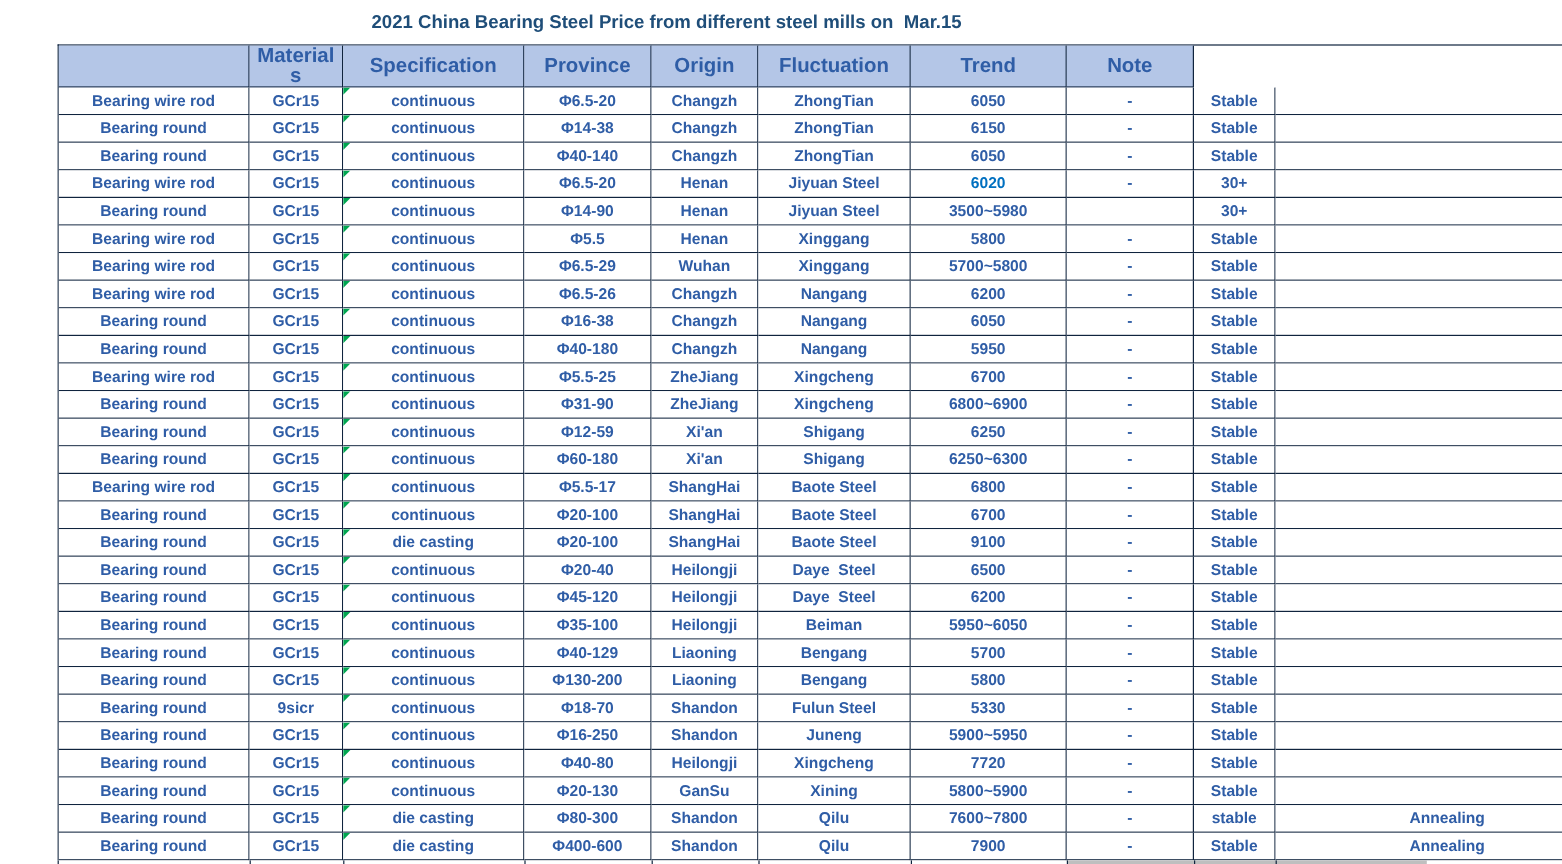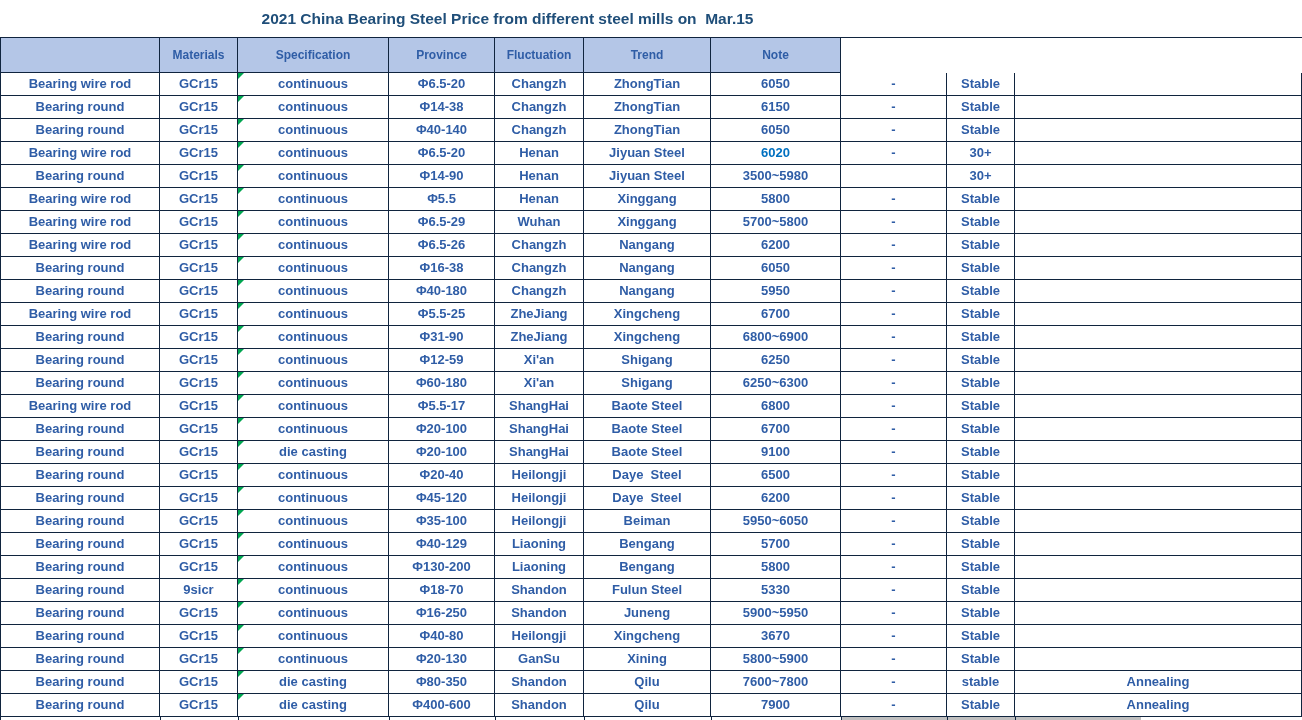--- a/index.html
+++ b/index.html
@@ -6,31 +6,31 @@
     --header-bg:#B4C6E7;
     --border:#10243E;
     --text:#2F5DA6;
     --title-text:#1F4E79;
     --hl:#0070C0;
     --tri:#00A650;
     --gray:#BFBFBF;
   }
   *{margin:0;padding:0;box-sizing:border-box;}
   body{font-family:"Liberation Sans",sans-serif;background:#fff;}
-  .sheet{position:relative;width:1302px;height:720px;background:#fff;overflow:hidden;}
+  .sheet{position:relative;width:1302px;height:720px;background:#fff;overflow:hidden;padding-left:48px;}
   .title-row{height:37px;width:1302px;background:#fff;}
   .title{width:1015px;height:37px;display:flex;align-items:center;justify-content:center;
     font-size:15.5px;font-weight:bold;color:var(--title-text);white-space:pre;}
   .grid{width:1302px;border-left:1px solid var(--border);border-top:1px solid var(--border);}
   .hrow,.drow{display:grid;grid-template-columns:159px 78px 151px 106px 89px 127px 130px 106px 68px auto;}
   .hrow{height:35px;}
   .drow{height:23px;}
   .hcell{background:var(--header-bg);border-right:1px solid var(--border);border-bottom:1px solid var(--border);
     display:flex;align-items:center;justify-content:center;text-align:center;
-    font-size:12px;font-weight:bold;color:var(--text);overflow:hidden;
+    font-size:17px;font-weight:bold;color:var(--text);overflow:hidden;
     word-break:break-all;line-height:16px;padding:0 5px;}
   .cell{position:relative;background:#fff;border-right:1px solid var(--border);border-bottom:1px solid var(--border);
     font-size:13px;font-weight:bold;color:var(--text);text-align:center;line-height:22px;
     white-space:pre;overflow:hidden;}
   .cell.hl{color:var(--hl);}
   .tri{position:absolute;left:0;top:0;width:0;height:0;
     border-top:6px solid var(--tri);border-right:6px solid transparent;}
   .partial{position:relative;width:1302px;height:4px;background:#fff;border-left:1px solid var(--border);}
   .pline{position:absolute;top:0;width:1px;height:4px;background:var(--border);}
   .pgray{position:absolute;top:0;left:841px;width:299px;height:4px;background:var(--gray);}
@@ -41,20 +41,21 @@
 <div class="sheet">
   <div class="title-row">
     <div class="title">2021 China Bearing Steel Price from different steel mills on  Mar.15</div>
   </div>
   <div class="grid">
     <div class="hrow" id="header-row">
         <div class="hcell"></div>
         <div class="hcell">Materials</div>
         <div class="hcell">Specification</div>
         <div class="hcell">Province</div>
+        <div class="hcell">Origin</div>
         <div class="hcell">Fluctuation</div>
         <div class="hcell">Trend</div>
         <div class="hcell">Note</div>
       </div>
     <div id="rows">
         <div class="drow">
           <div class="cell">Bearing wire rod</div>
           <div class="cell">GCr15</div>
           <div class="cell"><span class="tri"></span><span>continuous</span></div>
           <div class="cell">Φ6.5-20</div>
@@ -341,42 +342,42 @@
           <div class="cell">Stable</div>
           <div class="cell"></div>
         </div>
         <div class="drow">
           <div class="cell">Bearing round</div>
           <div class="cell">GCr15</div>
           <div class="cell"><span class="tri"></span><span>continuous</span></div>
           <div class="cell">Φ40-80</div>
           <div class="cell">Heilongji</div>
           <div class="cell">Xingcheng</div>
-          <div class="cell">3670</div>
+          <div class="cell">7720</div>
           <div class="cell">-</div>
           <div class="cell">Stable</div>
           <div class="cell"></div>
         </div>
         <div class="drow">
           <div class="cell">Bearing round</div>
           <div class="cell">GCr15</div>
           <div class="cell"><span class="tri"></span><span>continuous</span></div>
           <div class="cell">Φ20-130</div>
           <div class="cell">GanSu</div>
           <div class="cell">Xining</div>
           <div class="cell">5800~5900</div>
           <div class="cell">-</div>
           <div class="cell">Stable</div>
           <div class="cell"></div>
         </div>
         <div class="drow">
           <div class="cell">Bearing round</div>
           <div class="cell">GCr15</div>
           <div class="cell"><span class="tri"></span><span>die casting</span></div>
-          <div class="cell">Φ80-350</div>
+          <div class="cell">Φ80-300</div>
           <div class="cell">Shandon</div>
           <div class="cell">Qilu</div>
           <div class="cell">7600~7800</div>
           <div class="cell">-</div>
           <div class="cell">stable</div>
           <div class="cell">Annealing</div>
         </div>
         <div class="drow">
           <div class="cell">Bearing round</div>
           <div class="cell">GCr15</div>

